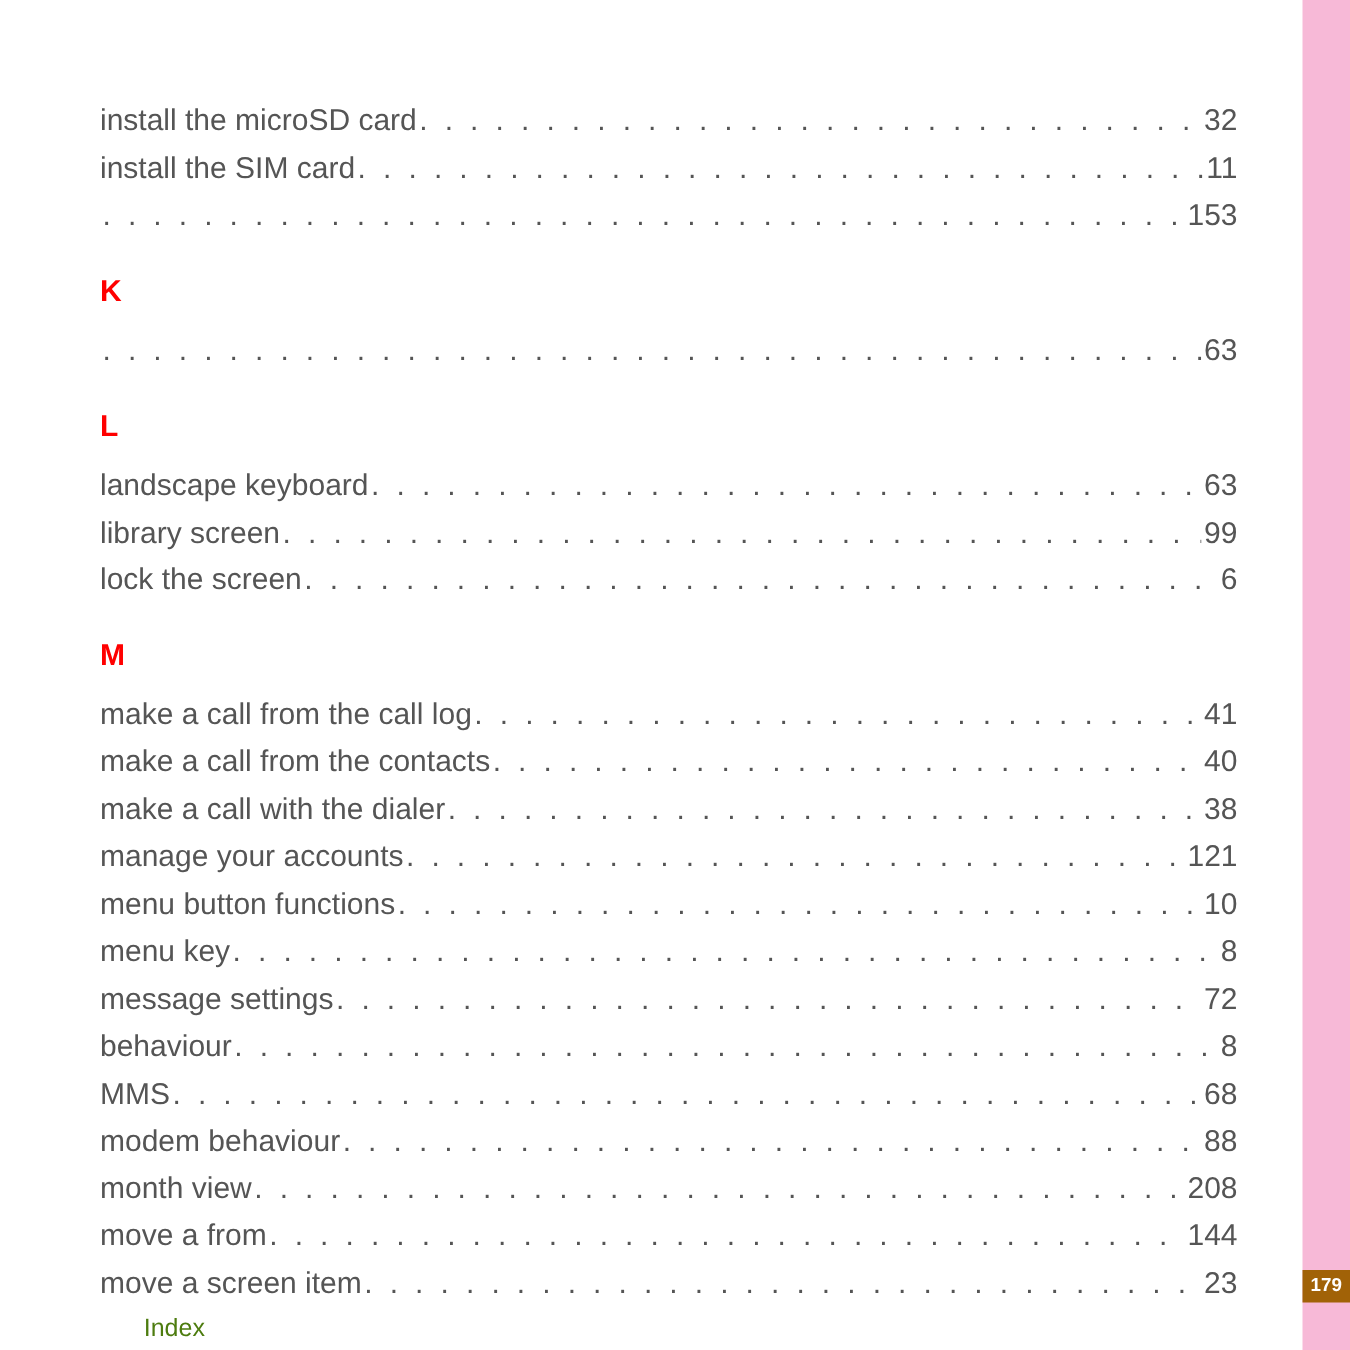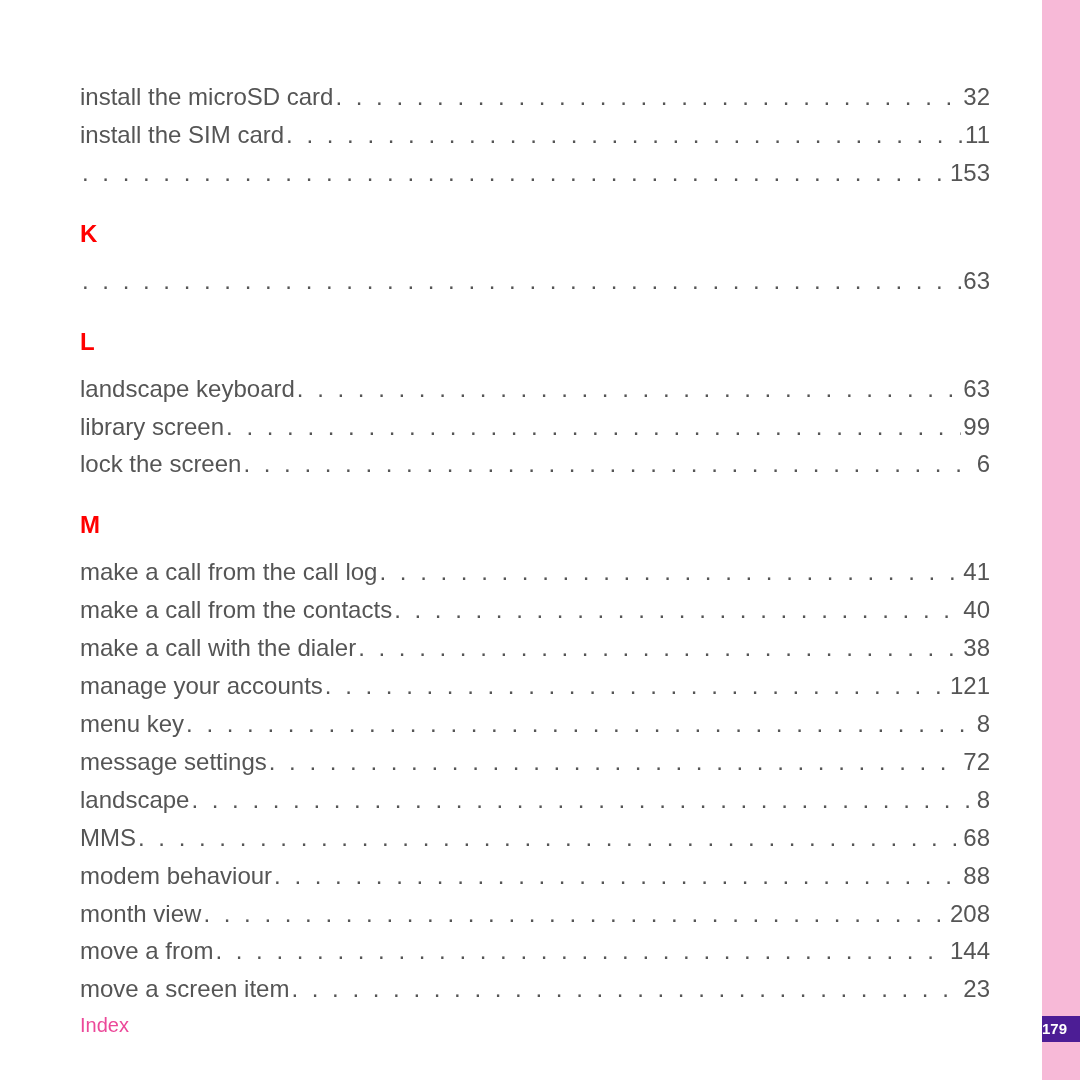--- a/index.html
+++ b/index.html
@@ -51,35 +51,36 @@
       margin: 0 2px;
     }
     .dots::after {
       content: ". . . . . . . . . . . . . . . . . . . . . . . . . . . . . . . . . . . . . . . . . . . . . . . . . . . . . . . . . . . . . . . . . . . . . . . . . . . . . . . . . . . . . . . . . . . . . . . . . . . . . . . . . . . . . . . . . . . . . . . .";
     }
     .index-page {
       flex: 0 0 auto;
       text-align: left;
     }
     .footer-label {
-      color: #ec4899;
+      color: #4d7c0f;
       font-size: 20px;
       margin-top: 6px;
+      margin-left: 35px;
     }
     .page-badge {
       position: absolute;
       right: 0;
       bottom: 38px;
       width: 38px;
       height: 26px;
-      background: #4c1d95;
+      background: #a16207;
       color: #ffffff;
       font-size: 15px;
       font-weight: bold;
-      text-align: left;
+      text-align: center;
       line-height: 26px;
     }
   </style>
 </head>
 <body>
 
 <div class="pink-strip"></div>
 
 <div class="content" id="content-root">
     <div class="index-row">
@@ -132,31 +133,36 @@
       <span class="index-label">make a call with the dialer</span>
       <span class="dots"></span>
       <span class="index-page">38</span>
     </div>
     <div class="index-row">
       <span class="index-label">manage your accounts</span>
       <span class="dots"></span>
       <span class="index-page">121</span>
     </div>
     <div class="index-row">
+      <span class="index-label">menu button functions</span>
+      <span class="dots"></span>
+      <span class="index-page">10</span>
+    </div>
+    <div class="index-row">
       <span class="index-label">menu key</span>
       <span class="dots"></span>
       <span class="index-page">8</span>
     </div>
     <div class="index-row">
       <span class="index-label">message settings</span>
       <span class="dots"></span>
       <span class="index-page">72</span>
     </div>
     <div class="index-row">
-      <span class="index-label">landscape</span>
+      <span class="index-label">behaviour</span>
       <span class="dots"></span>
       <span class="index-page">8</span>
     </div>
     <div class="index-row">
       <span class="index-label">MMS</span>
       <span class="dots"></span>
       <span class="index-page">68</span>
     </div>
     <div class="index-row">
       <span class="index-label">modem behaviour</span>

